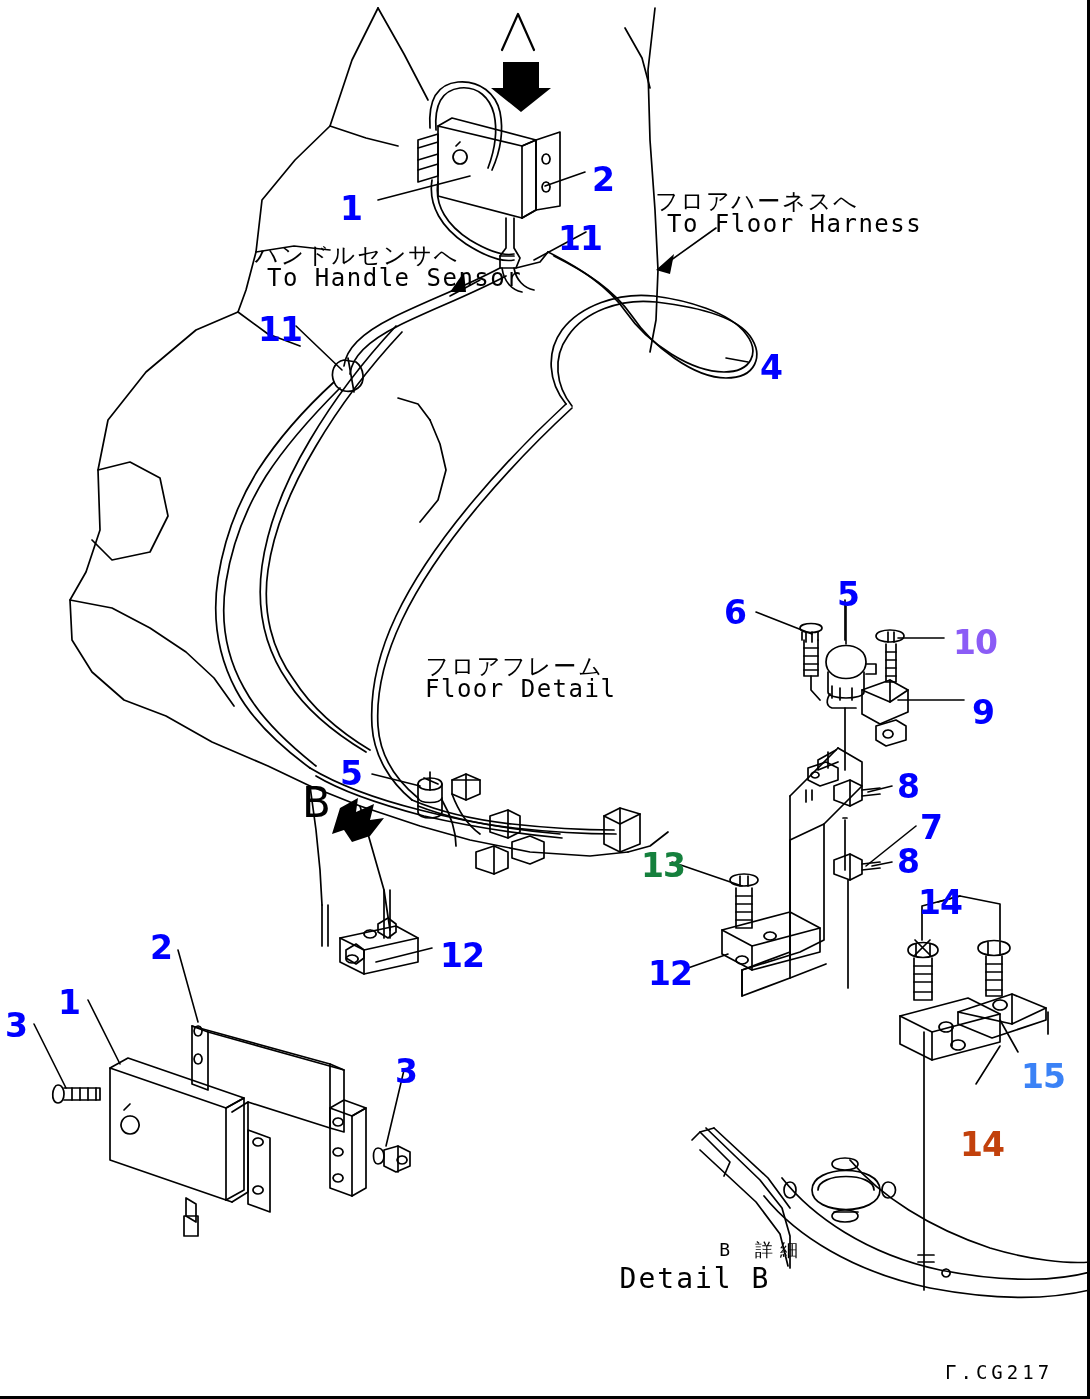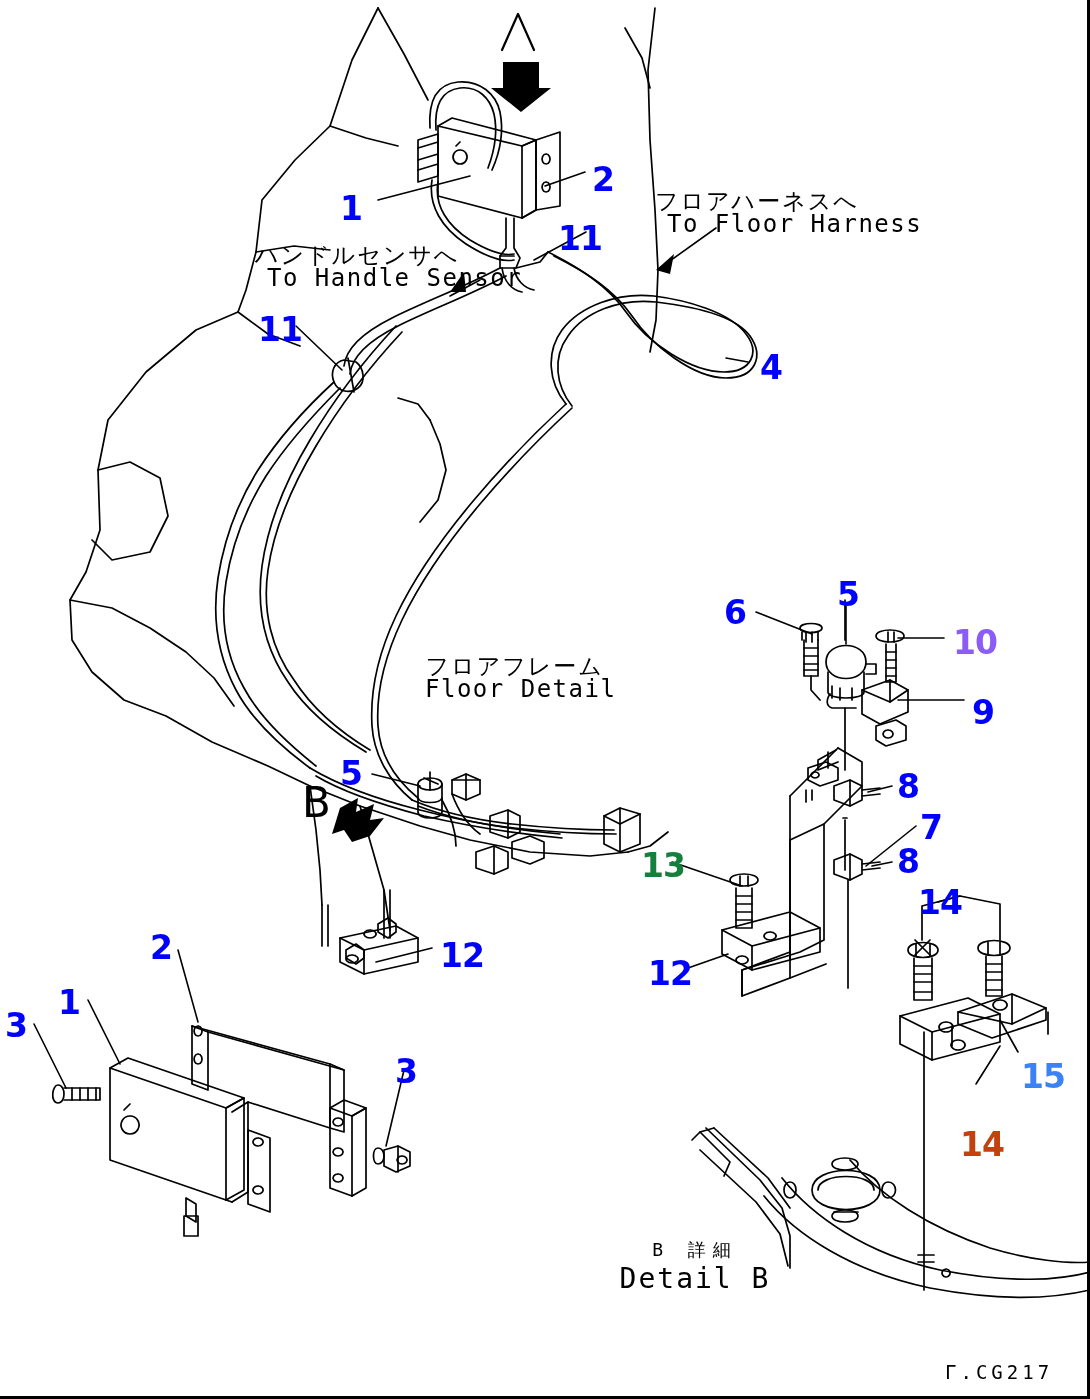--- a/index.html
+++ b/index.html
@@ -85,20 +85,21 @@
     position: absolute;
     color: #000000;
     font-family: "DejaVu Sans Mono", monospace;
     text-align: center;
     white-space: nowrap;
   }
   .detail-title .jp {
     display: block;
     font-size: 18px;
     letter-spacing: 7px;
+    text-align: right;
   }
   .detail-title .en {
     display: block;
     font-size: 28px;
     letter-spacing: 2px;
   }
 </style>
 </head>
 <body>
 

